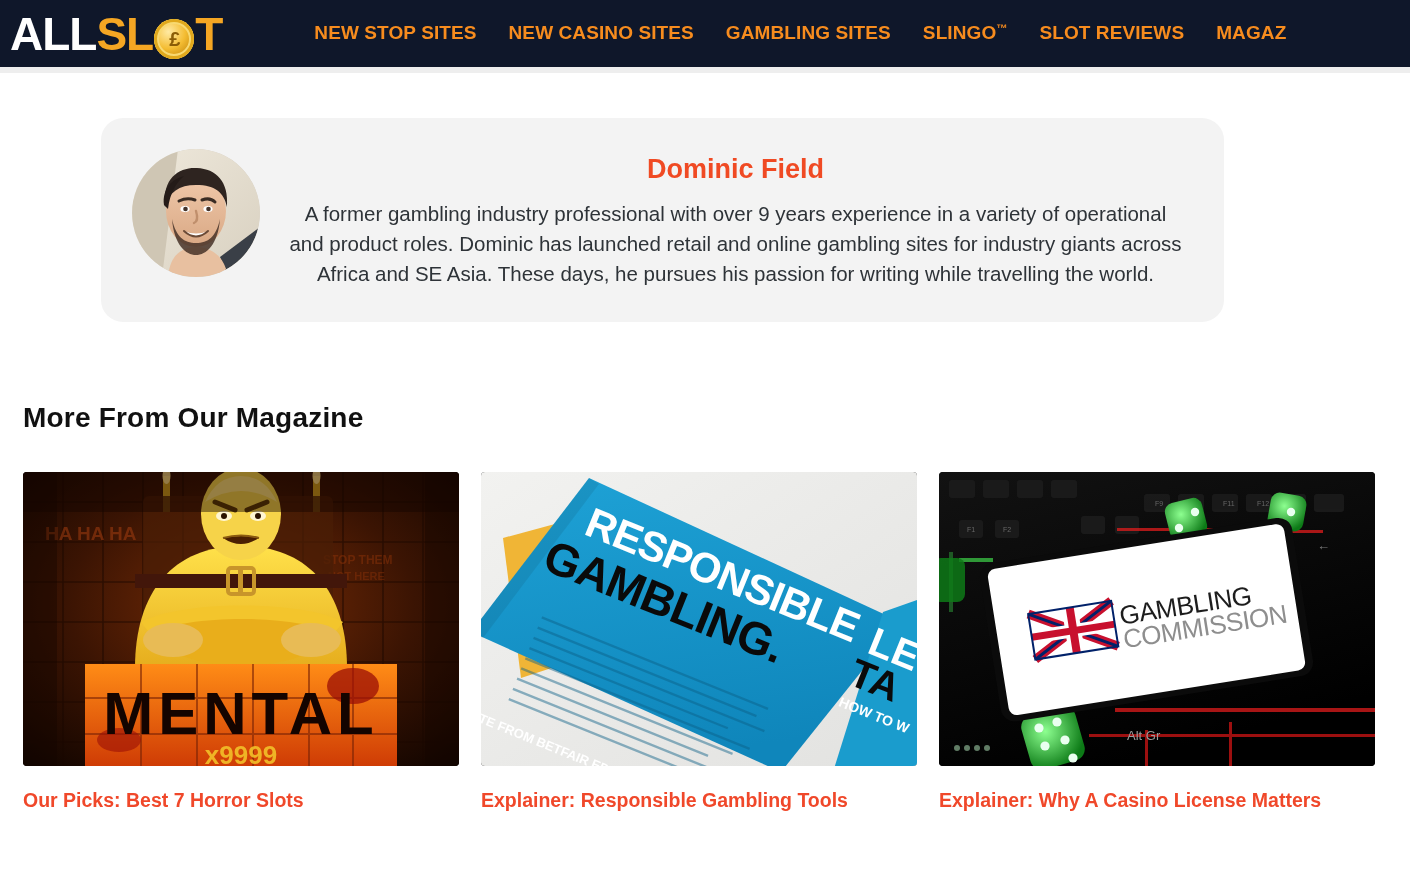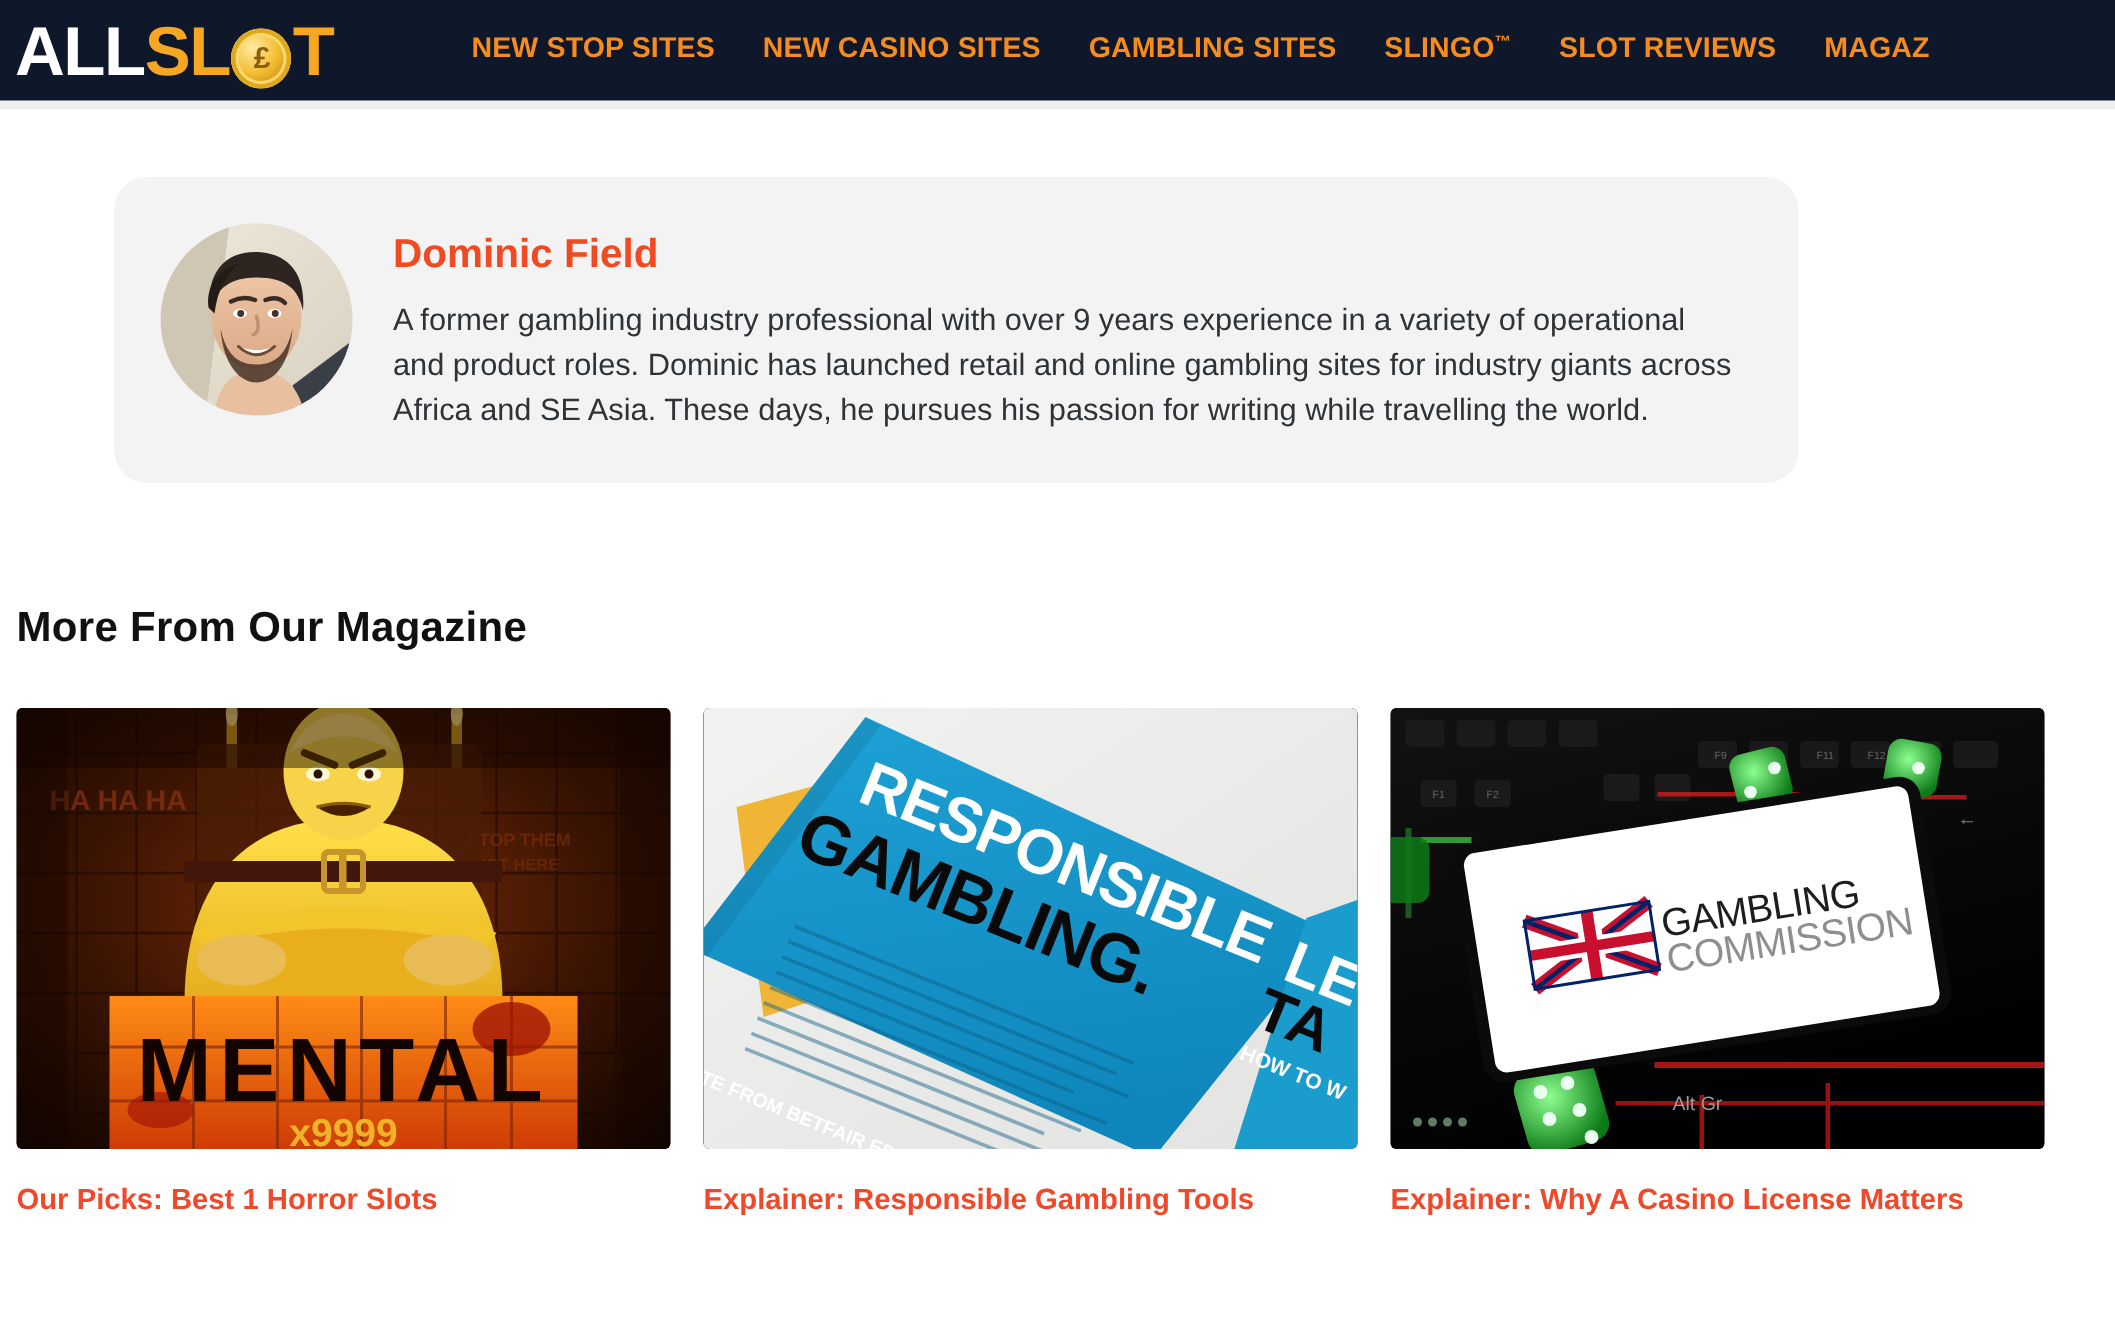--- a/index.html
+++ b/index.html
@@ -79,21 +79,22 @@
     white-space: nowrap;
   }
   .nav-link sup { font-size: 11px; vertical-align: super; }
 
   
   .page {
     padding: 0;
   }
 
   .author-wrap {
-    padding: 45px 112px 0 76px;
+    padding: 45px 112px 0 101px;
+    text-align: center;
   }
   .author-card {
     background: #f3f3f3;
     border-radius: 22px;
     padding: 31px 40px 33px 31px;
     display: flex;
     align-items: flex-start;
     gap: 27px;
     max-width: 1123px;
   }
@@ -119,20 +120,21 @@
     color: #2e3338;
     font-size: 20.5px;
     line-height: 30px;
     margin: 0;
     max-width: 930px;
   }
 
   
   .magazine {
     padding: 80px 10px 0 11px;
+    margin-left: 12px;
   }
   .magazine-title {
     font-size: 28px;
     font-weight: bold;
     color: #111111;
     letter-spacing: .2px;
     margin: 0 0 38px 0;
   }
   .card-grid {
     display: flex;
@@ -316,21 +318,21 @@
             <ellipse cx="96" cy="268" rx="22" ry="12" fill="#9b0f06" opacity=".6"></ellipse>
             <text x="218" y="262" text-anchor="middle" font-family="'Liberation Sans',sans-serif" font-size="60" font-weight="bold" fill="#140400" letter-spacing="5">MENTAL</text>
             <text x="218" y="292" text-anchor="middle" font-family="'Liberation Sans',sans-serif" font-size="26" font-weight="bold" fill="#f2c02a" opacity=".9">x9999</text>
 
             <rect width="436" height="294" fill="none"></rect>
             <rect x="0" y="0" width="436" height="40" fill="#140400" opacity=".45"></rect>
             <rect x="0" y="0" width="34" height="294" fill="#140400" opacity=".4"></rect>
             <rect x="402" y="0" width="34" height="294" fill="#140400" opacity=".4"></rect>
           </svg>
         </div>
-        <div class="mag-caption">Our Picks: Best 1 Horror Slots</div>
+        <div class="mag-caption">Our Picks: Best 7 Horror Slots</div>
       </article>
 
       <article class="mag-card">
         <div class="mag-thumb">
           <svg viewBox="0 0 436 294" preserveAspectRatio="xMidYMid slice">
             <defs>
               <linearGradient id="paperbg" x1="0" y1="0" x2="1" y2="1">
                 <stop offset="0%" stop-color="#f2f2f0"></stop>
                   <stop offset="100%" stop-color="#e2e2e0"></stop>
               </linearGradient>

